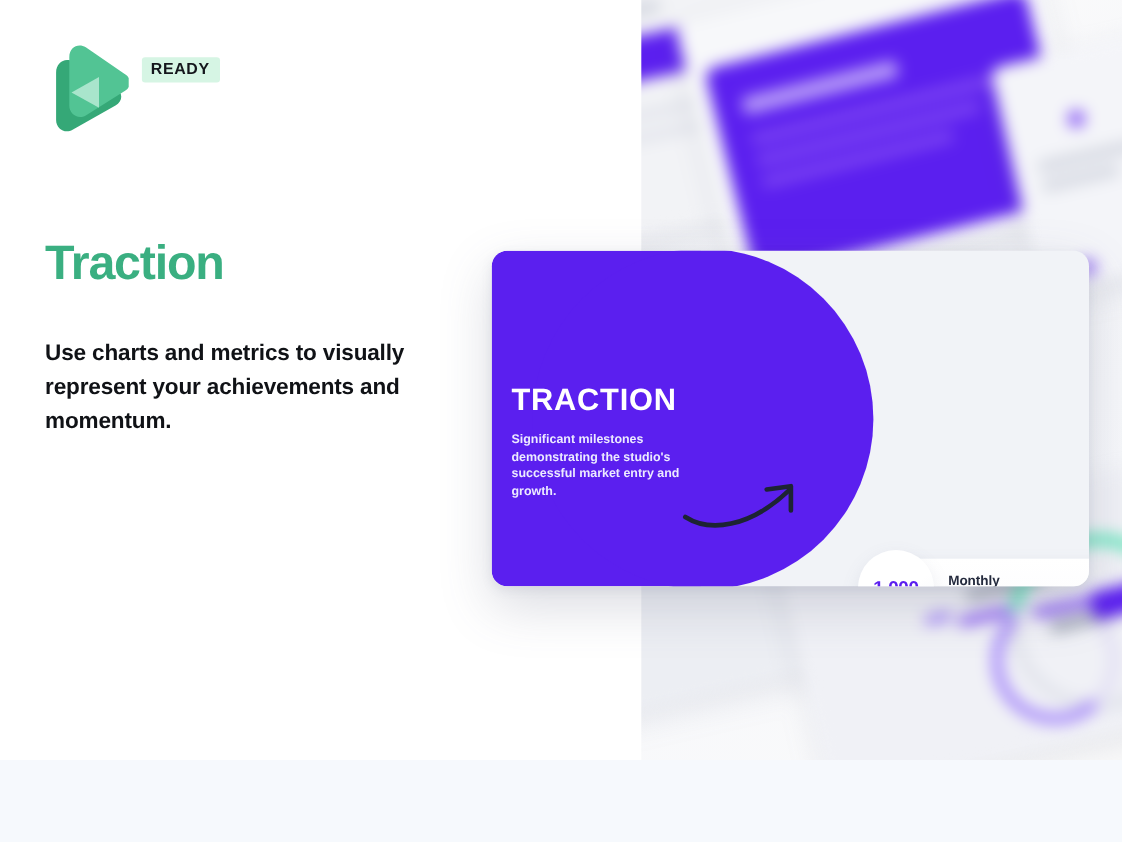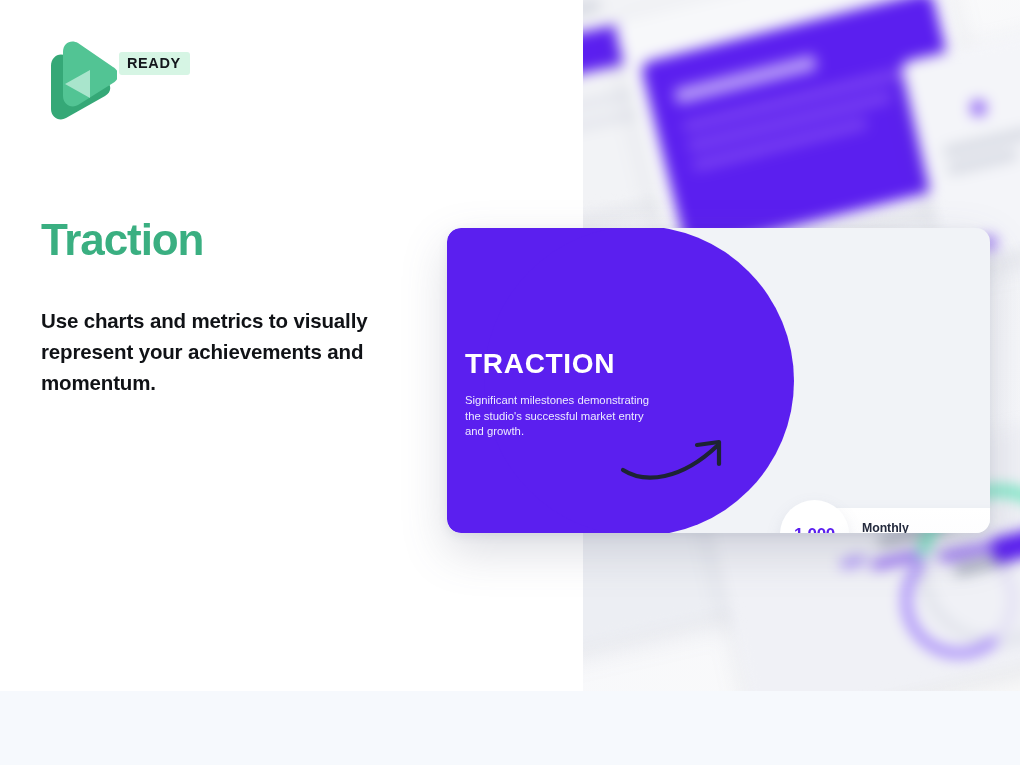--- a/index.html
+++ b/index.html
@@ -83,21 +83,21 @@
   }
   .logo-mark {
     position: absolute;
     left: 0;
     top: 2px;
     width: 76px;
     height: 82px;
   }
   .brand-text {
     position: absolute;
-    left: 78px;
+    left: 88px;
     top: 14px;
     width: 320px;
   }
   .ready-badge {
     display: inline-block;
     background: #d6f5e4;
     color: #14161c;
     font-size: 14.5px;
     font-weight: 700;
     letter-spacing: 0.6px;
@@ -181,21 +181,21 @@
     line-height: 1;
     z-index: 3;
   }
   .slide-sub {
     position: absolute;
     left: 18px;
     top: 165px;
     width: 192px;
     color: #eceaff;
     font-size: 11.3px;
-    font-weight: 400;
+    font-weight: 700;
     line-height: 15.5px;
     z-index: 3;
   }
   .arrow-svg {
     position: absolute;
     left: 172px;
     top: 198px;
     z-index: 4;
     overflow: visible;
   }

